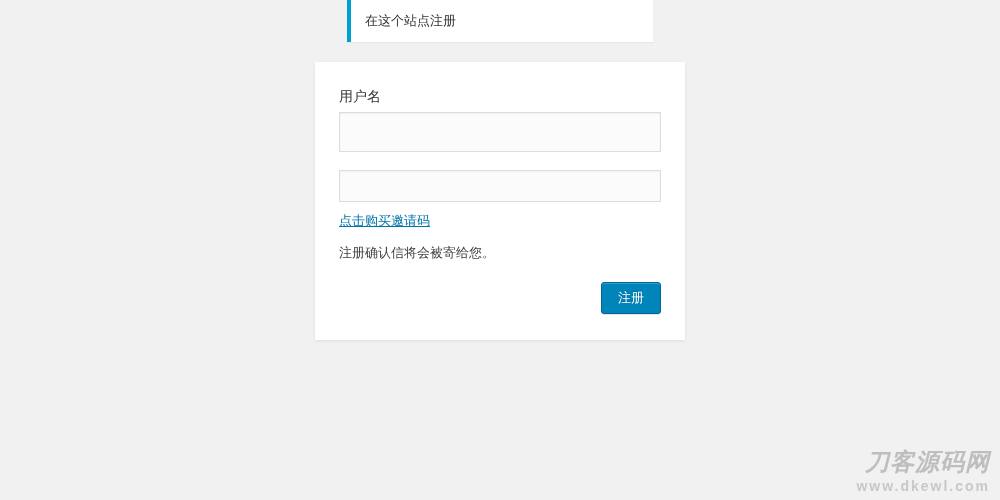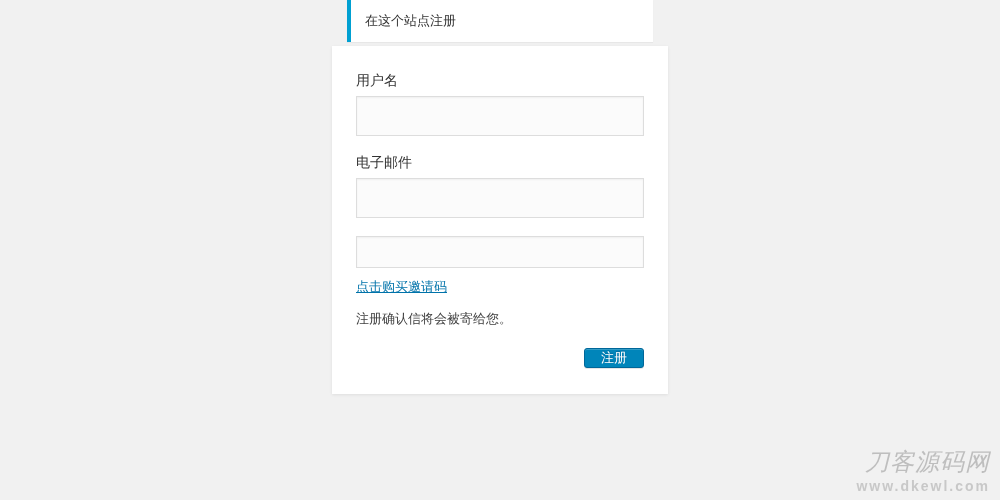--- a/index.html
+++ b/index.html
@@ -21,22 +21,22 @@
       margin-top: 0;
       background: #ffffff;
       border-left: 4px solid #00a0d2;
       padding: 12px 14px;
       font-size: 13px;
       color: #333;
       box-shadow: 0 1px 1px rgba(0,0,0,0.04);
       font-family: Liberation Serif, serif;
     }
     .form-card {
-      width: 336px;
-      margin: 4px auto 0;
+      width: 370px;
+      margin: 20px auto 0;
       background: #ffffff;
       padding: 26px 24px 26px 24px;
       box-shadow: 0 1px 3px rgba(0,0,0,0.08);
     }
     .field-group {
       margin-bottom: 18px;
     }
     .field-label {
       display: block;
       font-size: 14px;
@@ -67,37 +67,37 @@
       margin-bottom: 20px;
     }
     .submit-row {
       text-align: right;
     }
     .submit-button {
       background: #0085ba;
       border: 1px solid #006799;
       color: #fff;
       font-size: 13px;
-      padding: 0 16px;
+      padding: 6px 16px;
       border-radius: 3px;
       cursor: pointer;
       box-shadow: inset 0 1px 0 rgba(255,255,255,0.2), 0 1px 0 rgba(0,0,0,0.1);
       text-shadow: 0 -1px 1px #006799;
     }
     .watermark {
       position: absolute;
       right: 10px;
       bottom: 6px;
       text-align: right;
       font-family: Arial, sans-serif;
       pointer-events: none;
     }
     .watermark .line1 {
       font-size: 24px;
-      font-weight: normal;
+      font-weight: bold;
       font-style: italic;
       color: rgba(140,140,140,0.5);
       letter-spacing: 1px;
       text-align: right;
     }
     .watermark .line2 {
       font-size: 14px;
       font-weight: bold;
       color: rgba(160,160,160,0.5);
       letter-spacing: 2px;
@@ -116,24 +116,20 @@
   <span>在这个站点注册</span>
 </div>
 
 <div class="form-card">
 
   <div class="field-group">
     <label class="field-label">用户名</label>
     <input type="text" class="text-input" value="" style="">
   </div>
 
-  <div class="field-group">
-    <label class="field-label">电子邮件</label>
-    <input type="text" class="text-input" value="" style="">
-  </div>
 
   <div class="field-group invite-group">
     <input type="text" class="text-input invite-input" value="" style="">
   </div>
   <a href="#" class="buy-link">点击购买邀请码</a>
 
   <p class="confirm-note">注册确认信将会被寄给您。</p>
 
   <div class="submit-row">
     <button class="submit-button">注册</button>

